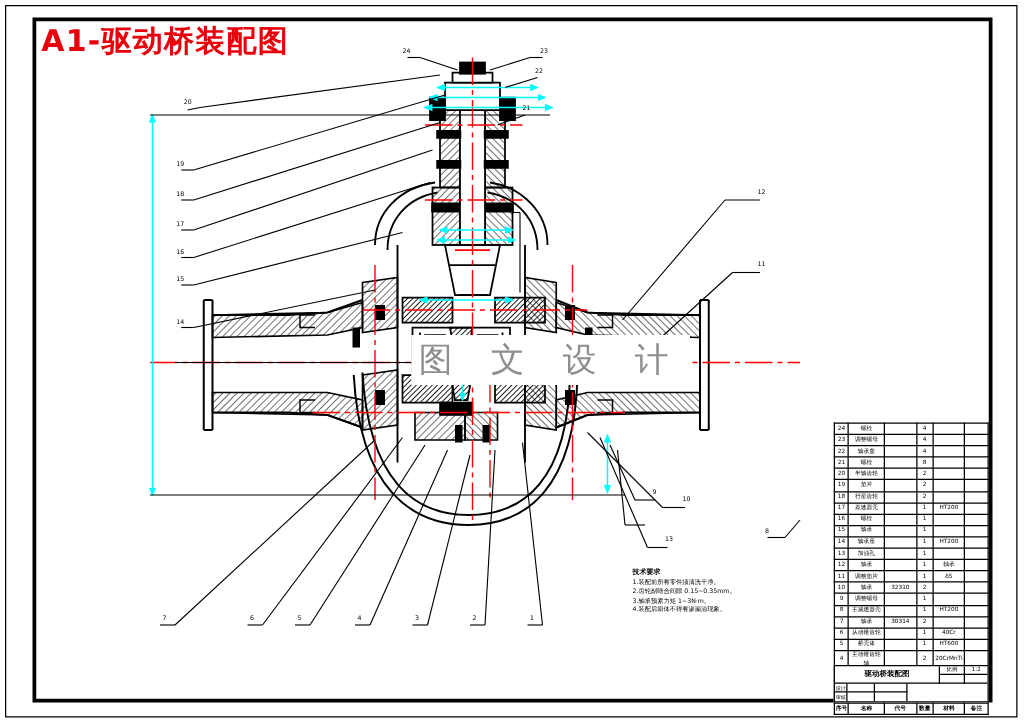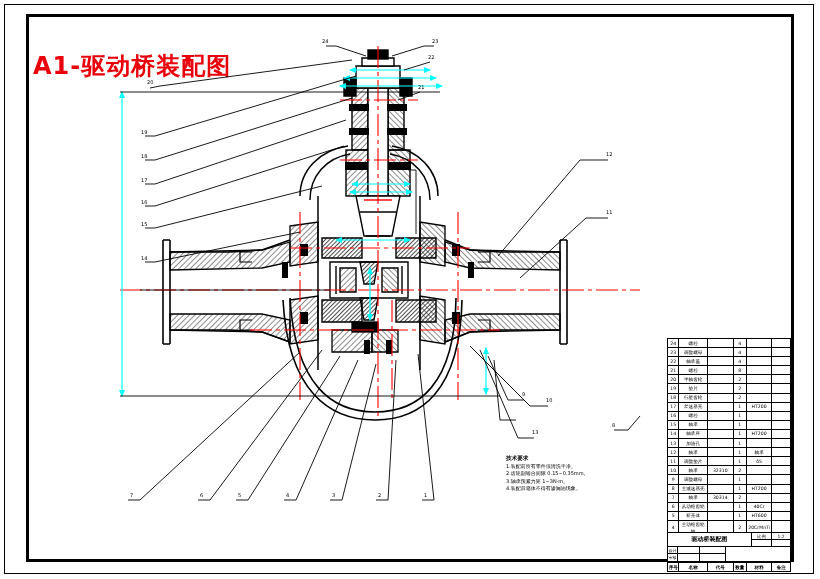--- a/index.html
+++ b/index.html
@@ -9,21 +9,21 @@
 
   
   .outer-frame{position:absolute;left:4px;top:4px;width:810px;height:570px;
                border:1px solid #000;box-sizing:border-box;}
   .inner-frame{position:absolute;left:26px;top:14px;width:768px;height:548px;
                border:3px solid #000;box-sizing:border-box;}
 
   
   .dwg-title{position:absolute;left:33px;top:17px;color:#e8000b;
              font-size:24px;font-weight:bold;letter-spacing:1px;
-             font-family:"DejaVu Sans",sans-serif;white-space:nowrap;margin-top:33px;}
+             font-family:"DejaVu Sans",sans-serif;white-space:nowrap;}
 
   
   .watermark{position:absolute;left:329px;top:268px;color:#8e8e8e;
              font-size:27px;letter-spacing:11px;white-space:nowrap;
              font-family:"DejaVu Sans",sans-serif;
              background:#fff;padding:2px 6px;z-index:40;}
 
   
   .ov{position:absolute;left:0;top:0;width:820px;height:579px;overflow:visible;}
 
@@ -363,20 +363,21 @@
   <div class="bn" style="left:612px;top:422px">8</div>
 
   <div class="notes">
     <div class="nt-title">技术要求</div>
     <div>1.装配前所有零件须清洗干净。</div>
     <div>2.齿轮副啮合间隙 0.15~0.35mm。</div>
     <div>3.轴承预紧力矩 1~3N·m。</div>
     <div>4.装配后箱体不得有渗漏油现象。</div>
   </div>
 
+  <div class="watermark">图 文 设 计</div>
 
   <table class="ptable" id="parts-table">
     <tbody id="parts-body">
         <tr>
           <td class="c-no">24</td>
           <td class="c-name">螺栓</td>
           <td class="c-code"></td>
           <td class="c-qty">4</td>
           <td class="c-mat"></td>
           <td class="c-rem"></td>

